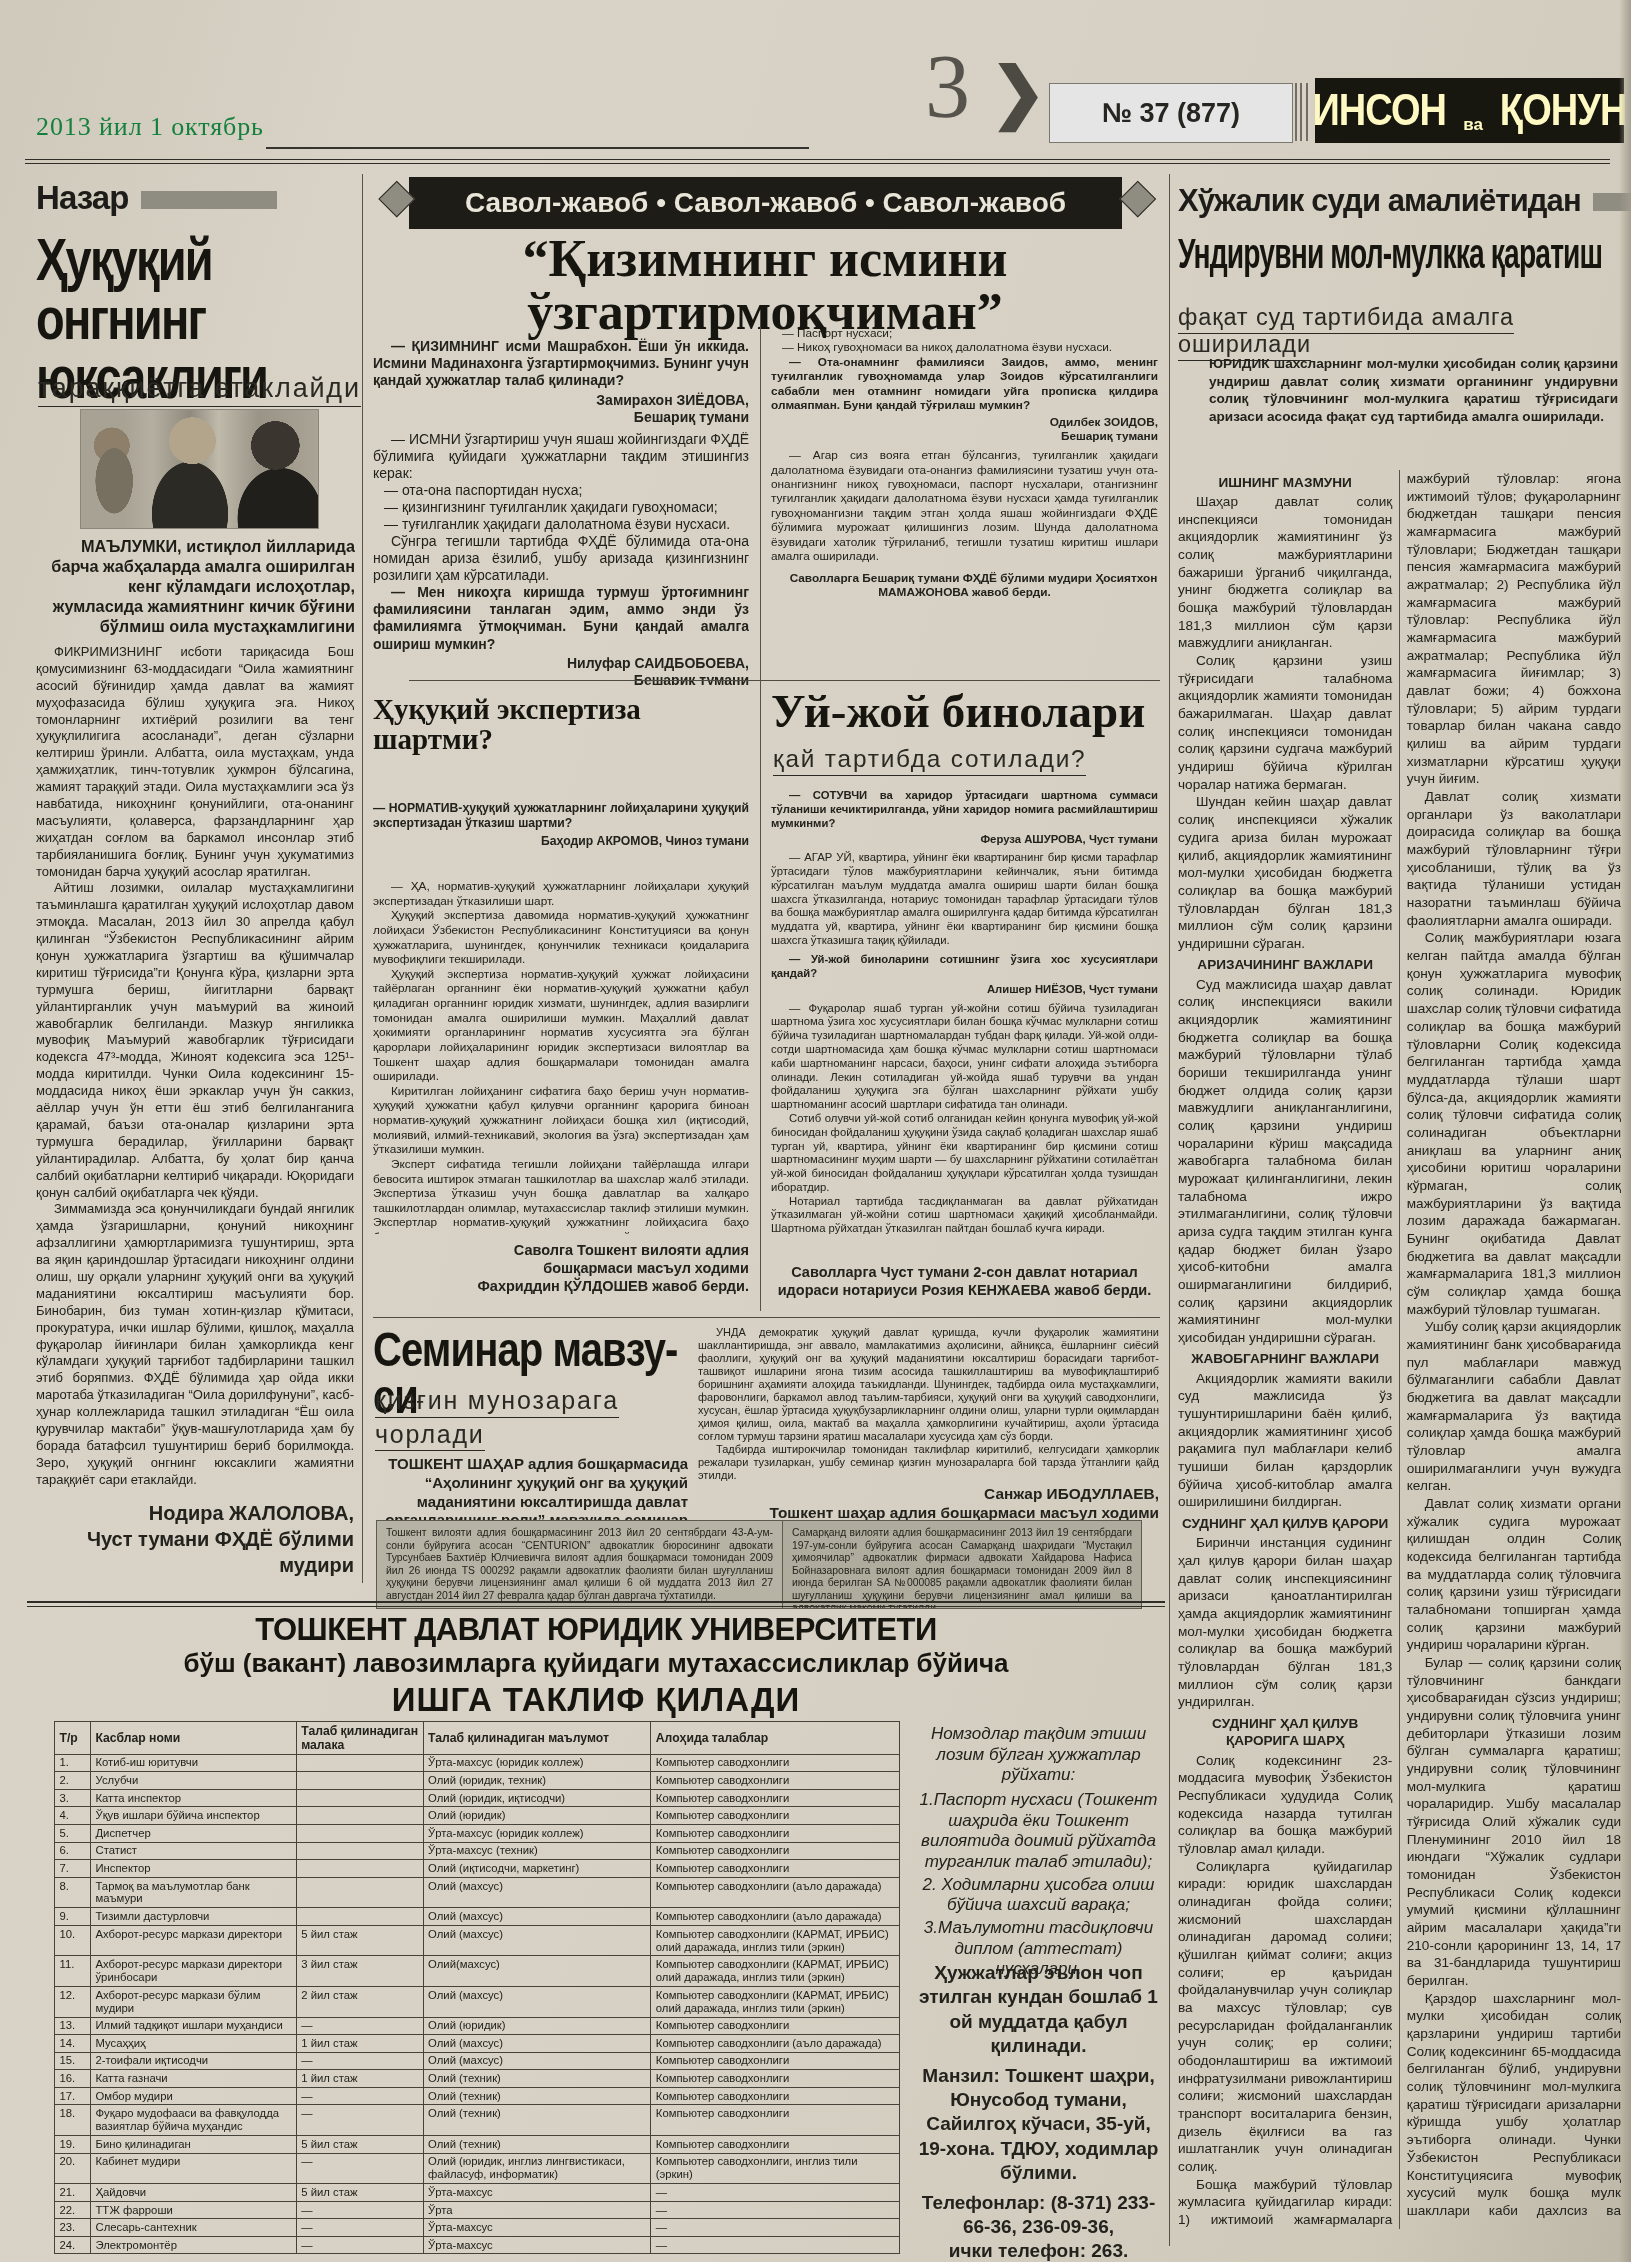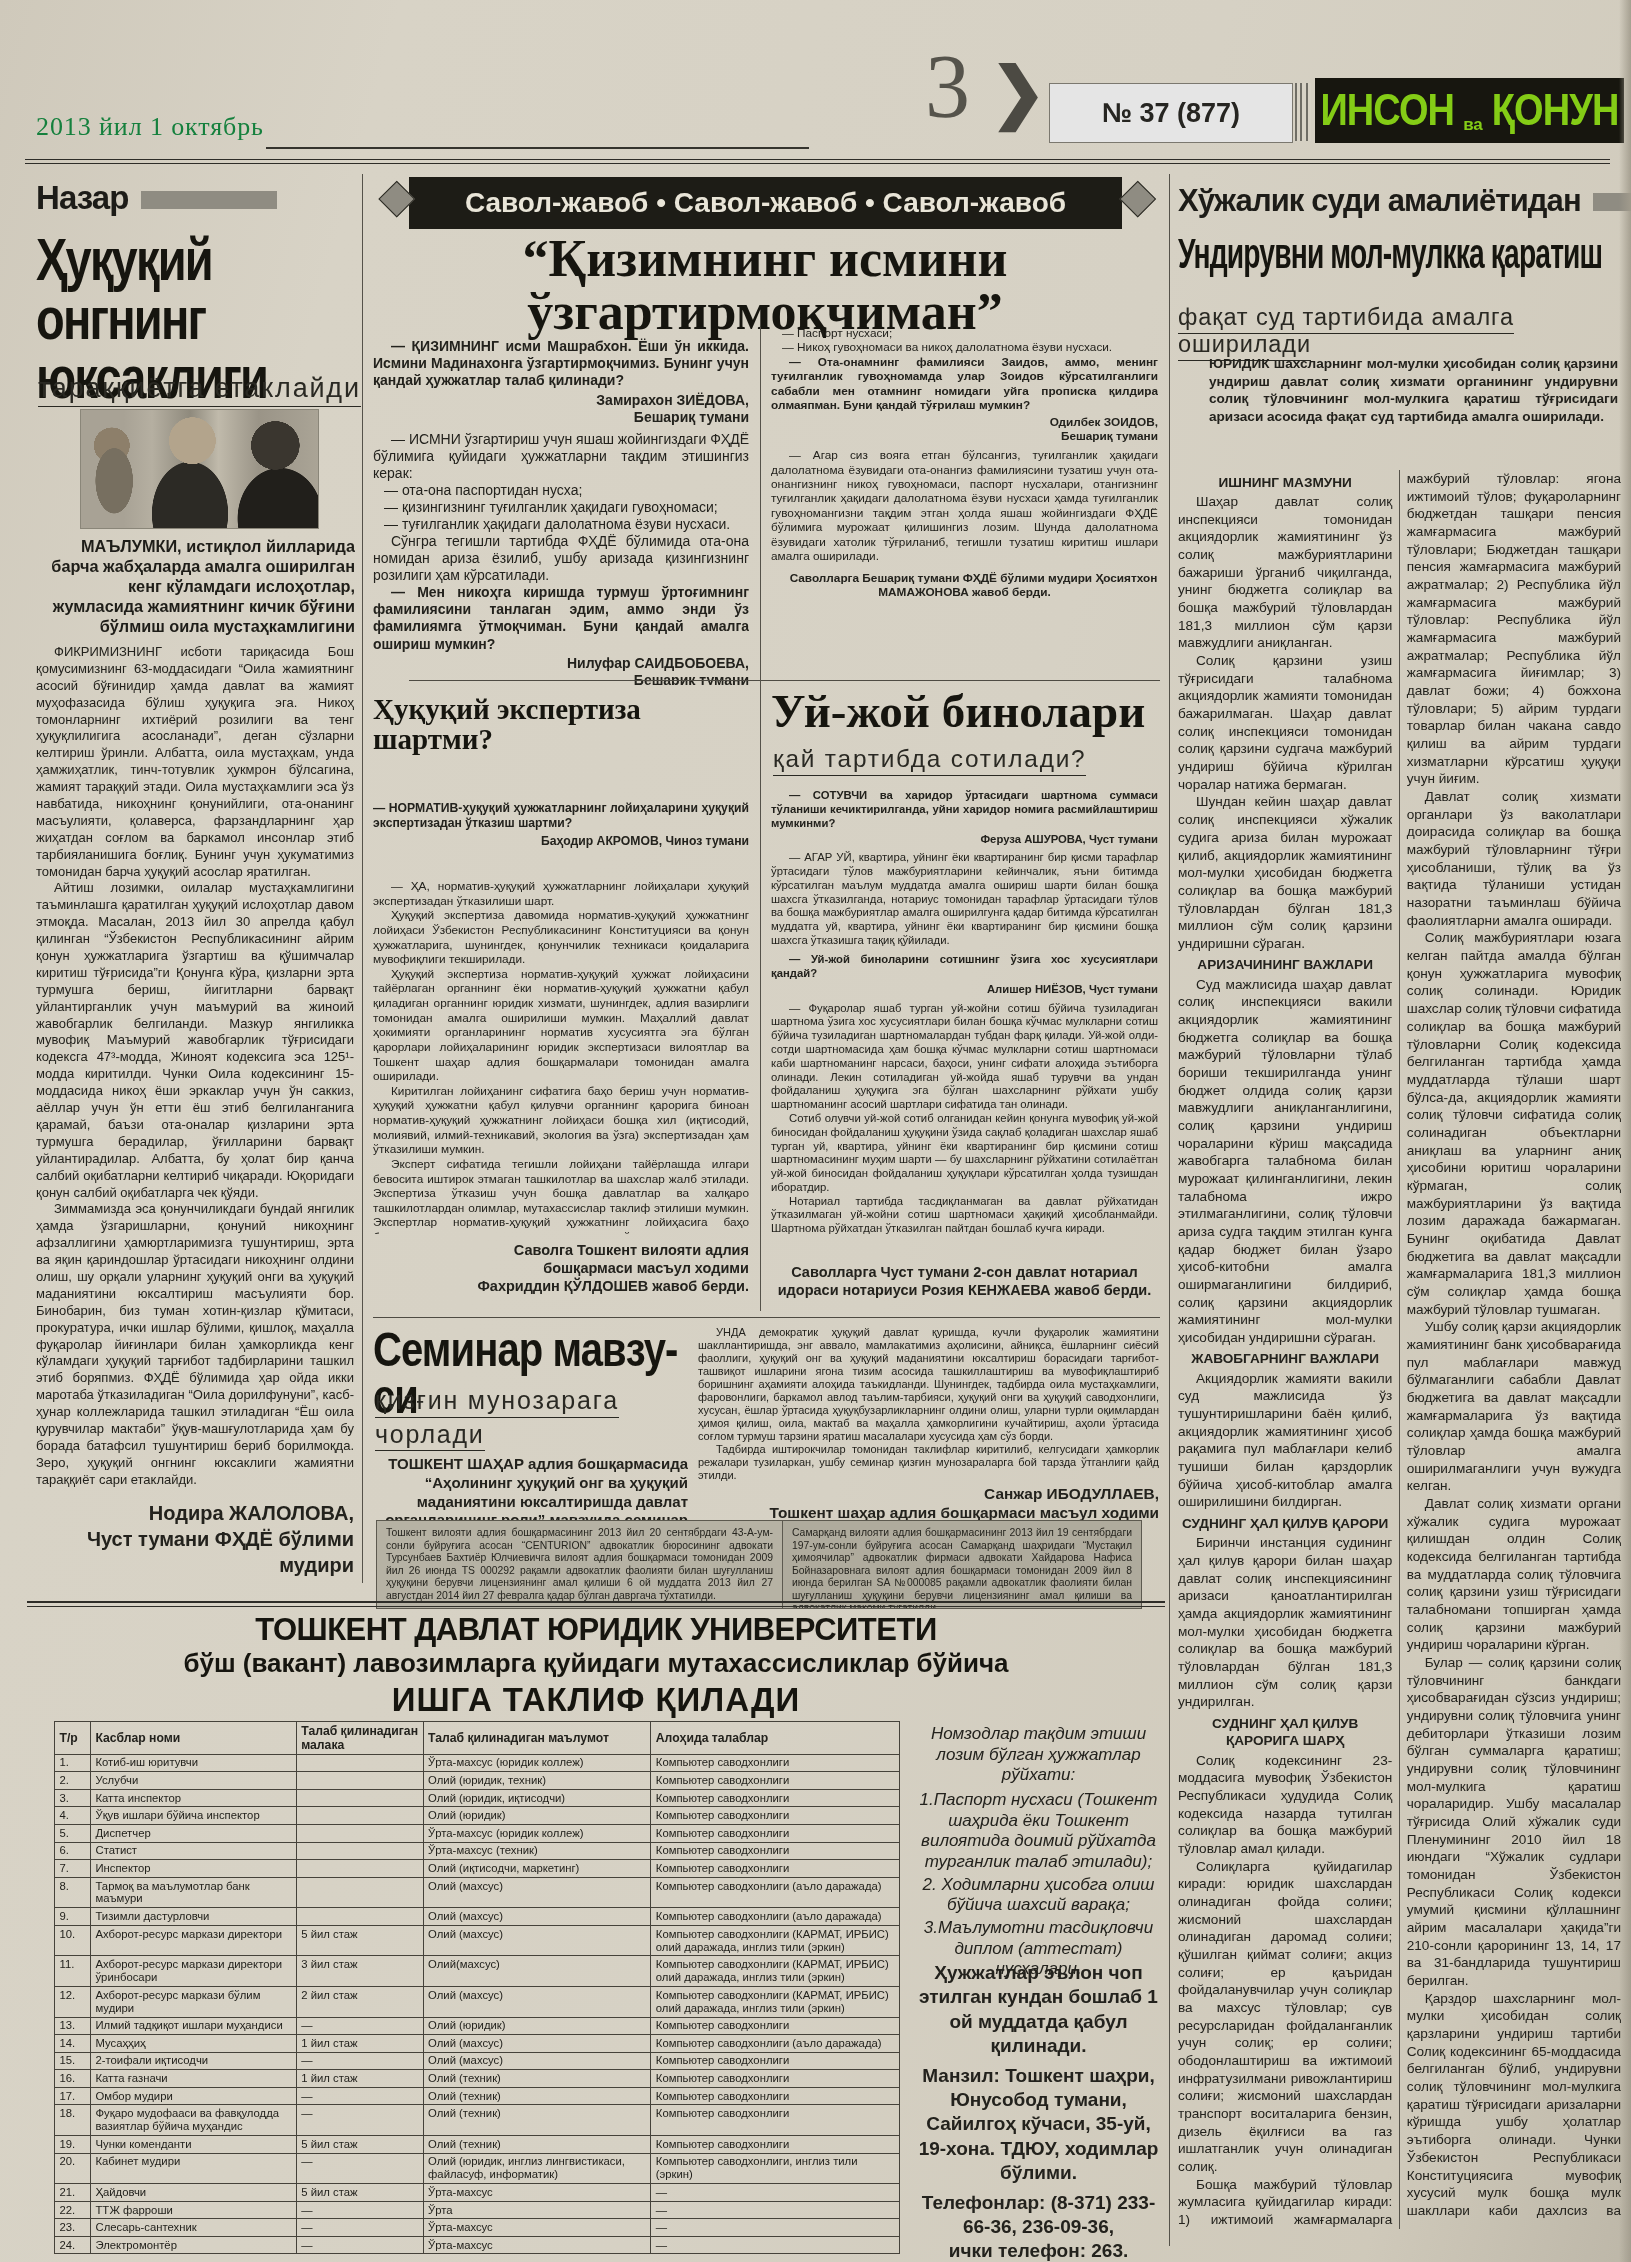--- a/index.html
+++ b/index.html
@@ -12,21 +12,21 @@
   .abs{position:absolute;}
   
   .m-date{font-family:"Liberation Serif",serif;font-weight:normal;font-size:26px;letter-spacing:0.9px;color:#15803d;}
   .m-rule{border-top:1.8px solid #2e2d28;border-bottom:0.9px solid #2e2d28;height:2.7px;}
   .m-dateline{height:1.8px;background:#35342e;}
   .m-pagenum{font-family:"Liberation Serif",serif;font-size:90px;color:#55534b;line-height:1;}
   .m-chev{font-size:67px;color:#4c4a43;line-height:1;font-weight:bold;}
   .m-issuebox{background:#e5e5e5;border:0.9px solid #7b786f;display:flex;align-items:center;justify-content:center;
     font-weight:bold;font-size:27px;color:#262521;}
   .m-stripes{background:repeating-linear-gradient(90deg,#6f6d65 0 1.8px,#d8d3c6 1.8px 5.4px);}
-  .m-logobox{background:#17160f;display:flex;align-items:center;justify-content:center;gap:9px;color:#84cc16;}
+  .m-logobox{background:#17160f;display:flex;align-items:center;justify-content:center;gap:17px;color:#fef9c3;}
   .m-logobox .big{font-weight:bold;font-size:38px;letter-spacing:-0.9px;transform:scaleY(1.15);}
   .m-logobox .small{font-weight:bold;font-size:17px;align-self:flex-end;padding-bottom:8.1px;}
   
   .vrule{width:0.9px;background:#55524a;}
   .hrule{height:0.9px;background:#4e4b43;}
   .hrule-thick{border-top:2.7px solid #2e2d28;border-bottom:0.9px solid #2e2d28;height:2.7px;}
   
   .seclabel{font-weight:bold;font-size:33px;letter-spacing:-0.9px;color:#1d1c18;white-space:nowrap;}
   .seclabel .bar{display:inline-block;width:136px;height:18px;background:#8f8c82;margin-left:12.7px;}
   
@@ -379,21 +379,21 @@
         <tr>
           <td>18.</td>
           <td>Фуқаро мудофааси ва фавқулодда вазиятлар бўйича муҳандис</td>
           <td>—</td>
           <td>Олий (техник)</td>
           <td>Компьютер саводхонлиги</td>
         </tr>
 
         <tr>
           <td>19.</td>
-          <td>Чунки коменданти</td>
+          <td>Бино қилинадиган</td>
           <td>5 йил стаж</td>
           <td>Олий (техник)</td>
           <td>Компьютер саводхонлиги</td>
         </tr>
 
         <tr>
           <td>20.</td>
           <td>Кабинет мудири</td>
           <td>—</td>
           <td>Олий (юридик, инглиз лингвистикаси, файласуф, информатик)</td>

